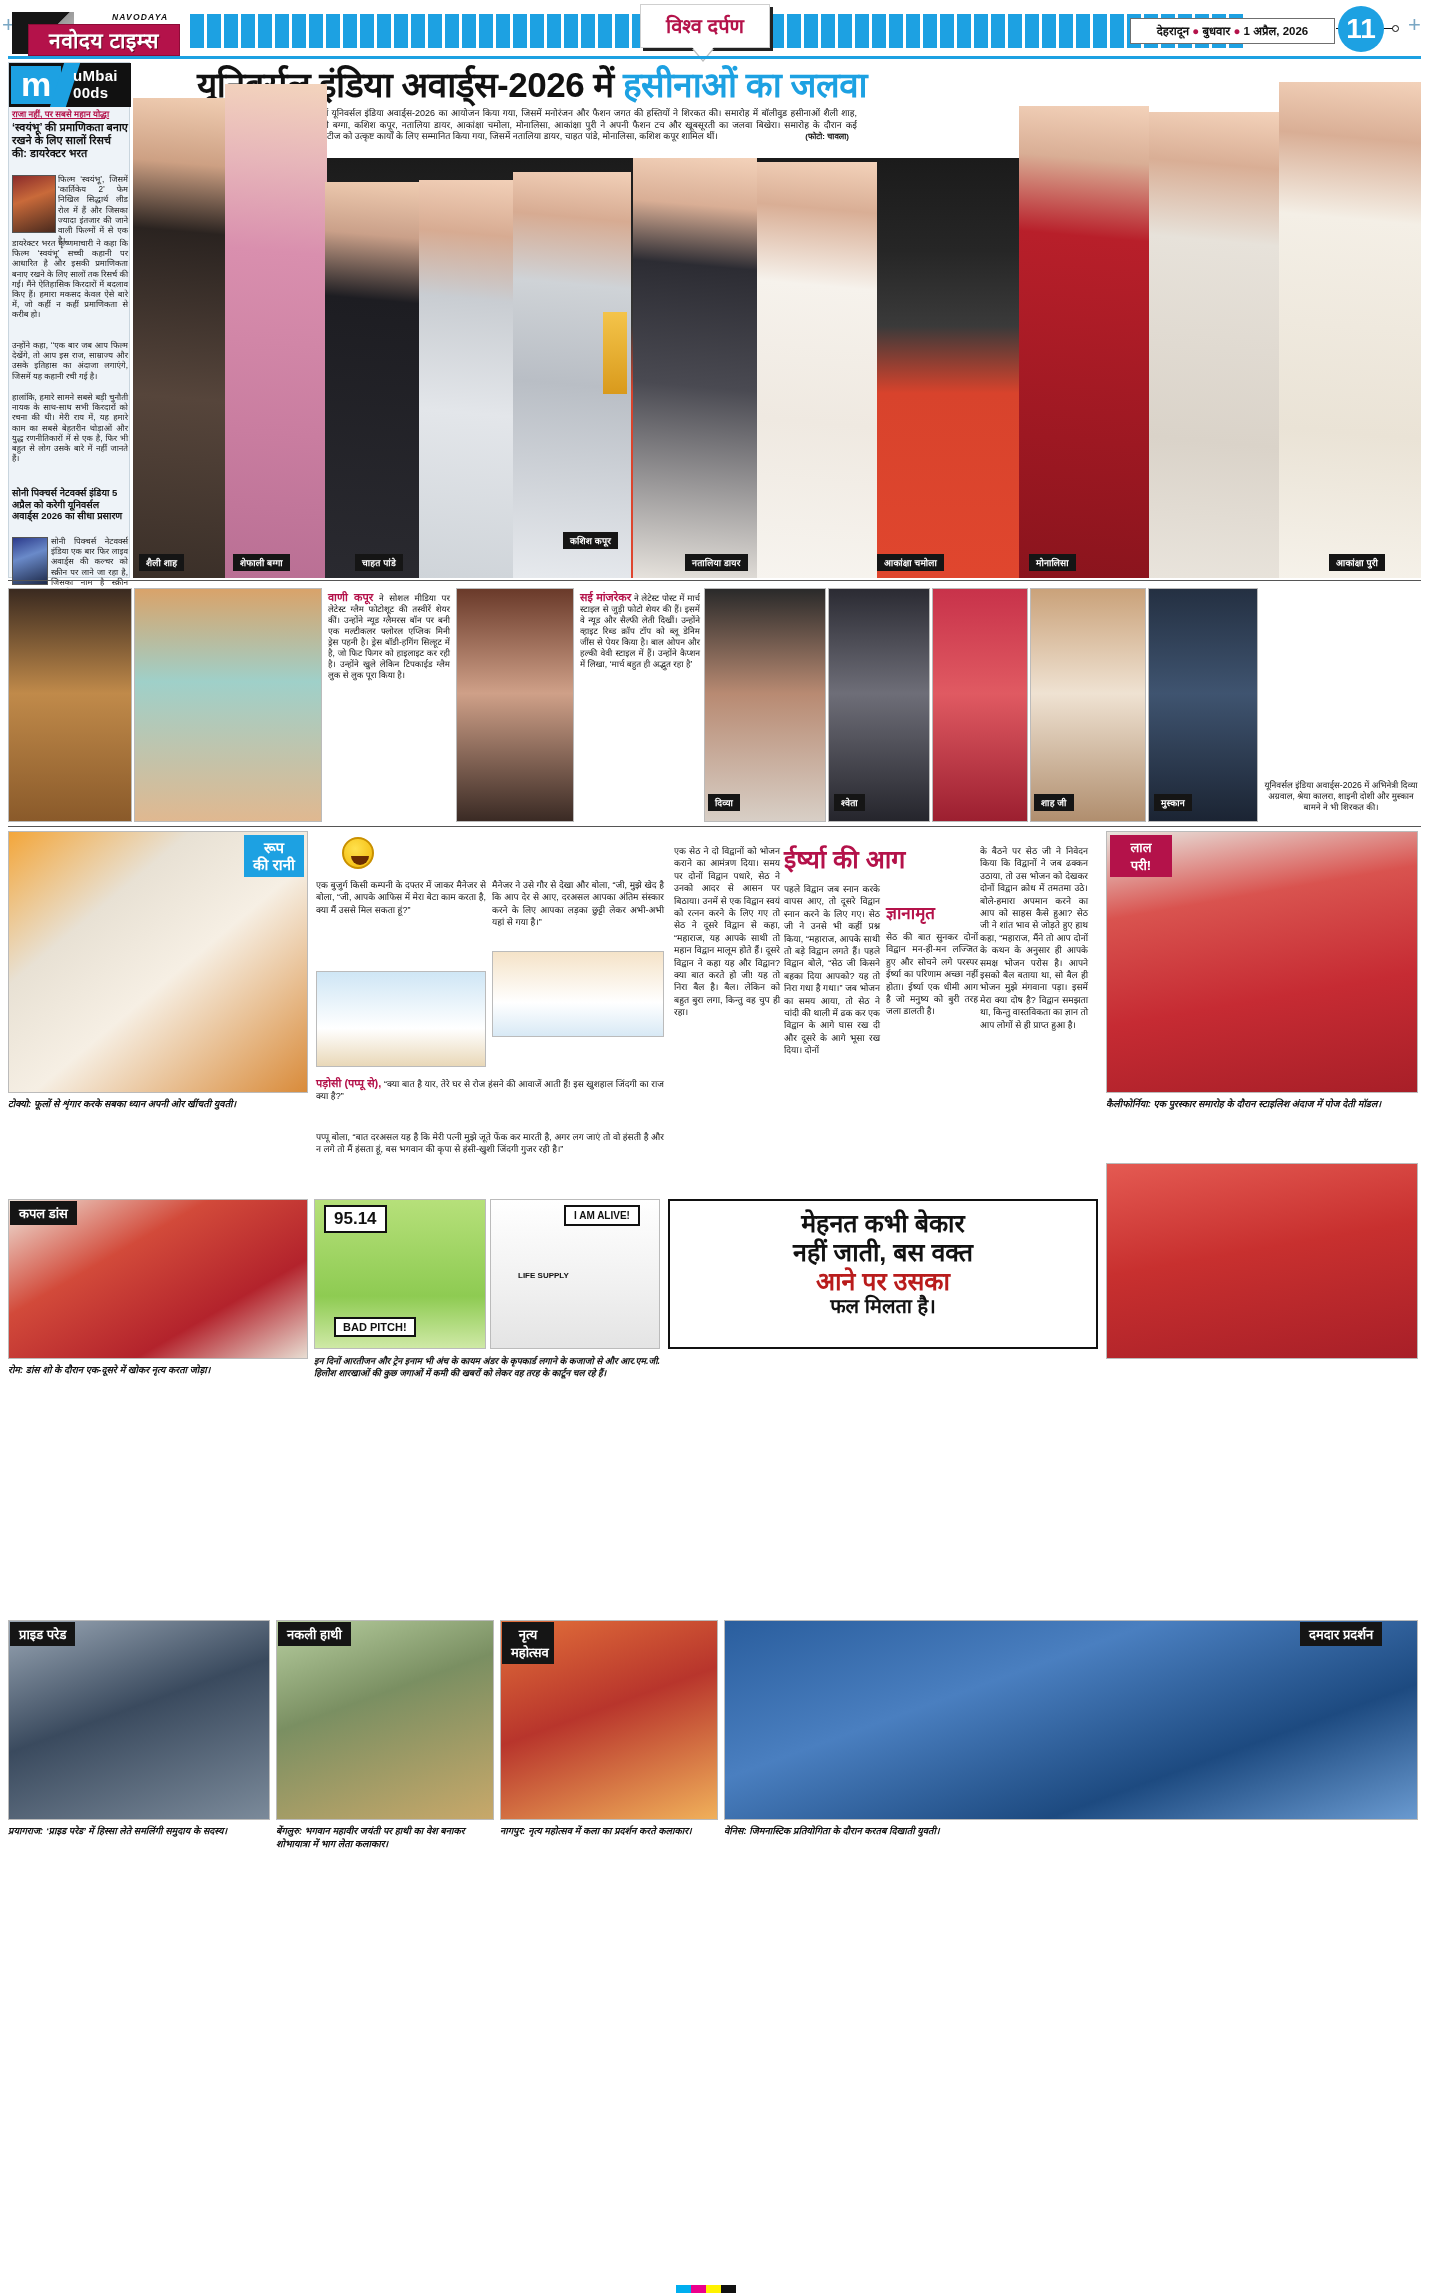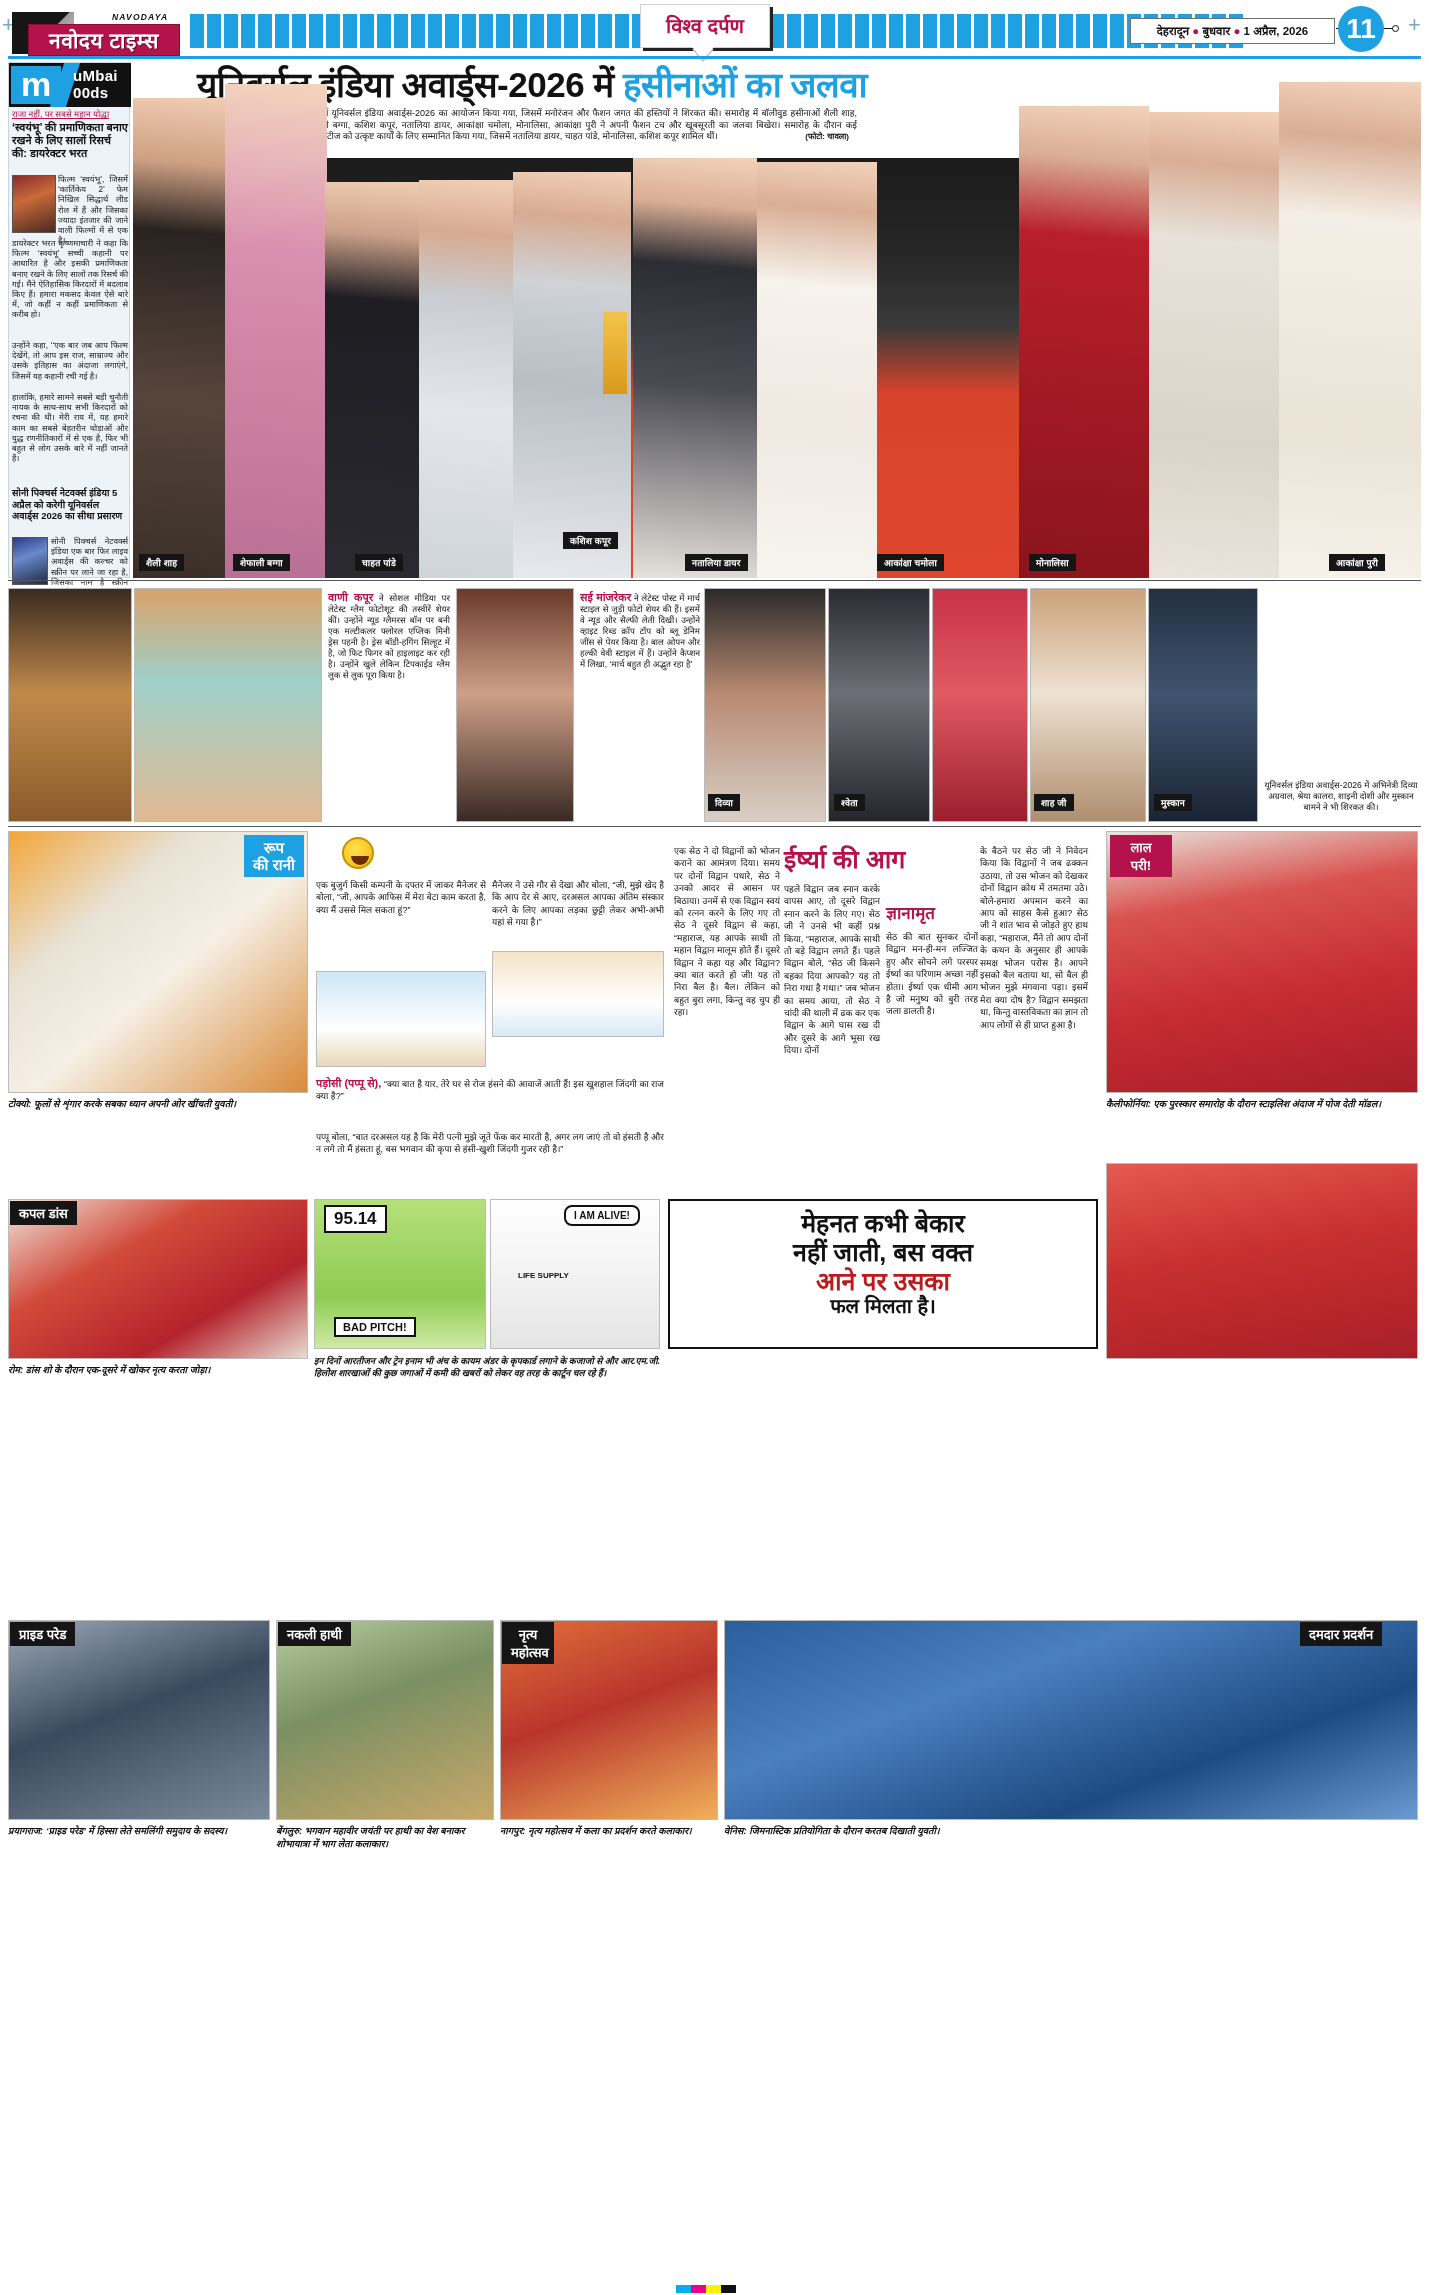--- a/index.html
+++ b/index.html
@@ -61,21 +61,21 @@
     background:#eef3f8; border:1px solid #c9d5de; }
   .mlogo { position:absolute; left:0; top:0; width:122px; height:44px; background:#111; }
   .mlogo .msq { position:absolute; left:2px; top:3px; width:50px; height:38px; background:#1da1e2; }
   .mlogo .mletter { position:absolute; left:6px; top:4px; width:42px; height:36px;
     color:#fff; font-size:34px; font-weight:bold; line-height:34px; text-align:center; }
   .mlogo .mslash { position:absolute; left:48px; top:0; width:16px; height:44px;
     background:#1da1e2; transform:skewX(-18deg); }
   .mlogo .mtxt { position:absolute; left:64px; top:4px; color:#fff; font-weight:bold;
     font-size:15px; line-height:17px; letter-spacing:.3px; }
   .lc-kicker { position:absolute; left:3px; top:46px; width:116px; font-size:8.5px;
-    color:#b4124a; font-weight:normal; text-decoration:underline; line-height:11px; }
+    color:#b4124a; font-weight:bold; text-decoration:underline; line-height:11px; }
   .lc-head { position:absolute; left:3px; top:58px; width:116px; font-size:11px;
     font-weight:bold; line-height:13px; color:#111; }
   .lc-body { position:absolute; left:3px; top:108px; width:116px; font-size:8.2px;
     line-height:10.2px; text-align:justify; color:#1a1a1a; }
   .lc-thumb { position:absolute; left:3px; top:118px; width:44px; height:58px;
     background:linear-gradient(160deg,#8b2b2b,#c96a3a 40%,#4a2a1e); border:1px solid #555; }
   .lc-sub { position:absolute; left:3px; width:116px; font-size:9.5px; font-weight:bold;
     line-height:11.5px; color:#111; }
   .lc-thumb2 { position:absolute; left:3px; width:36px; height:48px;
     background:linear-gradient(160deg,#2b3a8b,#6a8ac9 40%,#1e2a4a); border:1px solid #555; }
@@ -431,21 +431,21 @@
 
     <div class="mbox" style="left:306px;top:0;width:172px;height:150px;">
       <div class="photo-grad" style="background:linear-gradient(180deg,#b6e07a,#8ecb52 65%,#cfe9a6);"></div>
     </div>
     <div style="position:absolute;left:316px;top:6px;background:#fff;border:2px solid #111;padding:2px 8px;font-size:17px;font-weight:bold;">95.14</div>
     <div style="position:absolute;left:326px;top:118px;background:#fff;border:2px solid #111;padding:2px 7px;font-size:11px;font-weight:bold;">BAD PITCH!</div>
 
     <div class="mbox" style="left:482px;top:0;width:170px;height:150px;">
       <div class="photo-grad" style="background:linear-gradient(180deg,#ffffff,#f0f0f0 60%,#e4e4e4);"></div>
     </div>
-    <div style="position:absolute;left:556px;top:6px;background:#fff;border:2px solid #111;border-radius:8px;padding:3px 8px;font-size:10px;font-weight:bold;text-align:center;">I AM ALIVE!</div>
+    <div style="position:absolute;left:556px;top:6px;background:#fff;border:2px solid #111;border-radius:0;padding:3px 8px;font-size:10px;font-weight:bold;text-align:center;">I AM ALIVE!</div>
     <div style="position:absolute;left:510px;top:72px;font-size:8px;font-weight:bold;">LIFE SUPPLY</div>
 
     <div class="coltext" style="left:306px;top:156px;width:346px;font-style:italic;font-weight:bold;font-size:9px;">इन दिनों आरतीजन और ट्रेन इनाम भी अंच के कायम अंडर के कृपकार्ड लगाने के कजाजो से और आर.एम.जी. हिलोेेश शारखाओं की कुछ जगाओं में कमी की खबरों को लेकर वह तरह के कार्टून चल रहे हैं।</div>
 
     <div class="quotebox" style="left:660px;top:0;width:430px;height:150px;padding:8px 0;">
       <b class="qline" style="font-size:25px;color:#111;">मेहनत कभी बेकार</b>
       <b class="qline" style="font-size:25px;color:#111;">नहीं जाती, बस वक्त</b>
       <b class="qline" style="font-size:25px;color:#b91c1c;">आने पर उसका</b>
       <b class="qline" style="font-size:20px;color:#111;">फल मिलता है।</b>
     </div>

